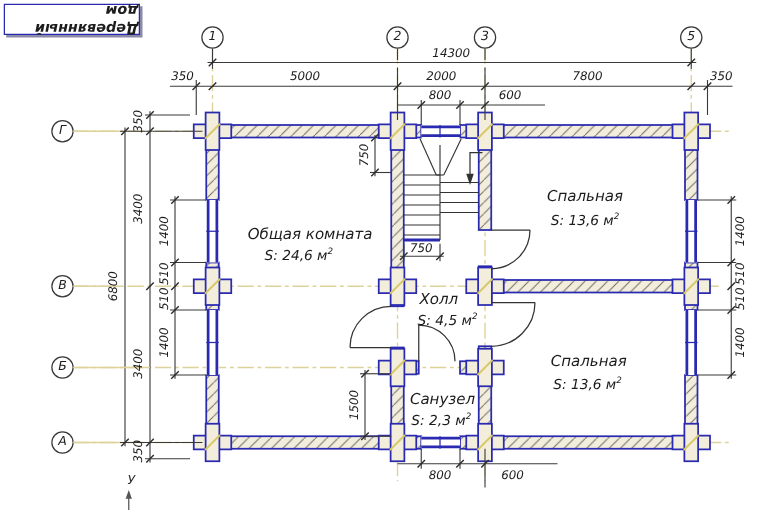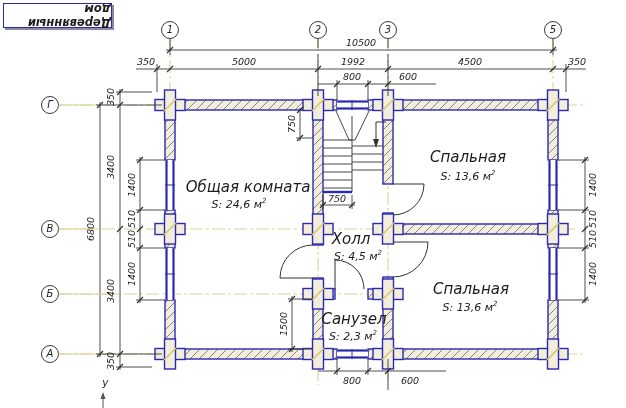--- a/index.html
+++ b/index.html
@@ -4,21 +4,21 @@
 <style>
   html,body{margin:0;padding:0;background:#fff;}
   #stage{position:relative;width:626px;height:408px;background:#ffffff;overflow:hidden;
          font-family:"DejaVu Sans",sans-serif;}
   #stage svg{position:absolute;left:0;top:0;}
   .lbl{position:absolute;transform:translate(-50%,-50%);font-style:italic;color:#1c1c1c;
        white-space:nowrap;line-height:1;}
   .dim{font-size:9.5px;}
   .dimr{transform:translate(-50%,-50%) rotate(-90deg);}
   .axislbl{font-size:10px;}
-  .room-name{font-size:15px;}
+  .room-name{font-size:12px;}
   .room-area{font-size:11px;font-style:italic;}
   .room-area sup{font-size:7px;}
   #title-block{position:absolute;left:3px;top:3px;width:107px;height:23px;
       border:1.6px solid #2a2ab0;box-shadow:2px 2px 0 #8a8aa8;background:#fff;
       display:flex;align-items:center;justify-content:center;}
   #title-block .t{transform:rotate(180deg);font-style:italic;font-weight:600;font-size:11.5px;color:#1c1c1c;}
   .coord{font-size:10px;font-style:italic;color:#333;}
 </style>
 </head>
 <body>
@@ -339,25 +339,25 @@
 
 <span class="lbl axislbl" style="left:170px;top:30px">1</span>
 <span class="lbl axislbl" style="left:318px;top:30px">2</span>
 <span class="lbl axislbl" style="left:388px;top:30px">3</span>
 <span class="lbl axislbl" style="left:553px;top:30px">5</span>
 <span class="lbl axislbl" style="left:50px;top:105px">Г</span>
 <span class="lbl axislbl" style="left:50px;top:229px">В</span>
 <span class="lbl axislbl" style="left:50px;top:294px">Б</span>
 <span class="lbl axislbl" style="left:50px;top:354px">А</span>
 
-<span class="lbl dim" style="left:361px;top:43px">10500</span>
+<span class="lbl dim" style="left:361px;top:43px">14300</span>
 <span class="lbl dim" style="left:146px;top:62px">350</span>
 <span class="lbl dim" style="left:244px;top:62px">5000</span>
-<span class="lbl dim" style="left:353px;top:62px">1992</span>
-<span class="lbl dim" style="left:470px;top:62px">4500</span>
+<span class="lbl dim" style="left:353px;top:62px">2000</span>
+<span class="lbl dim" style="left:470px;top:62px">7800</span>
 <span class="lbl dim" style="left:577px;top:62px">350</span>
 <span class="lbl dim" style="left:352px;top:77px">800</span>
 <span class="lbl dim" style="left:408px;top:77px">600</span>
 
 <span class="lbl dim" style="left:352px;top:381px">800</span>
 <span class="lbl dim" style="left:410px;top:381px">600</span>
 
 <span class="lbl dim dimr" style="left:91px;top:229px">6800</span>
 <span class="lbl dim dimr" style="left:111px;top:97px">350</span>
 <span class="lbl dim dimr" style="left:111px;top:167px">3400</span>

